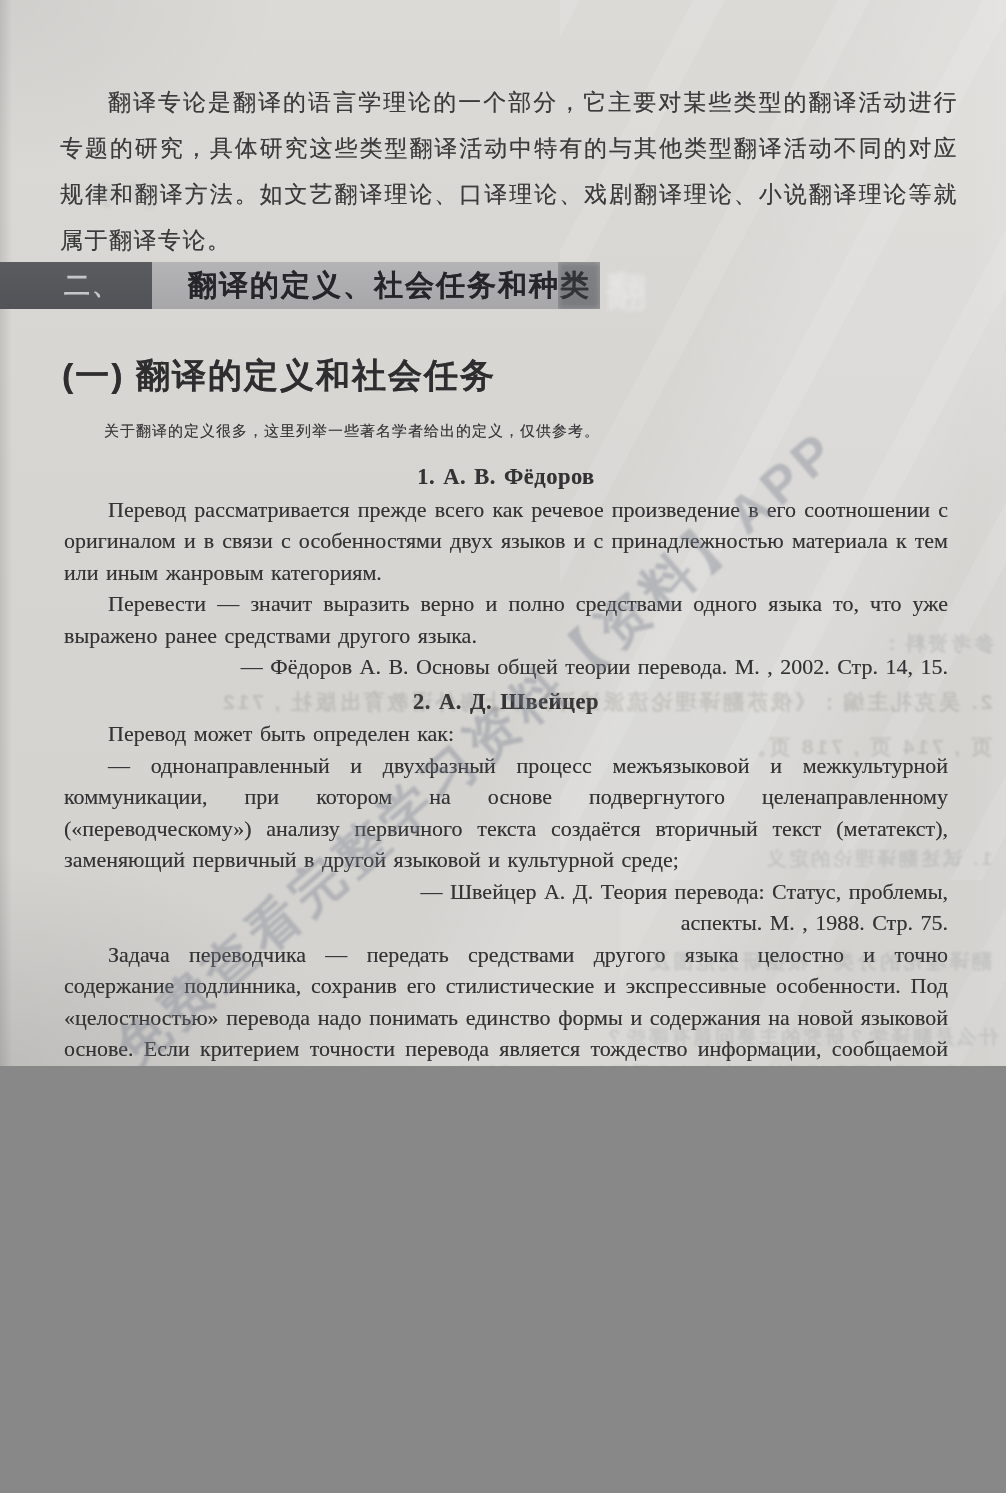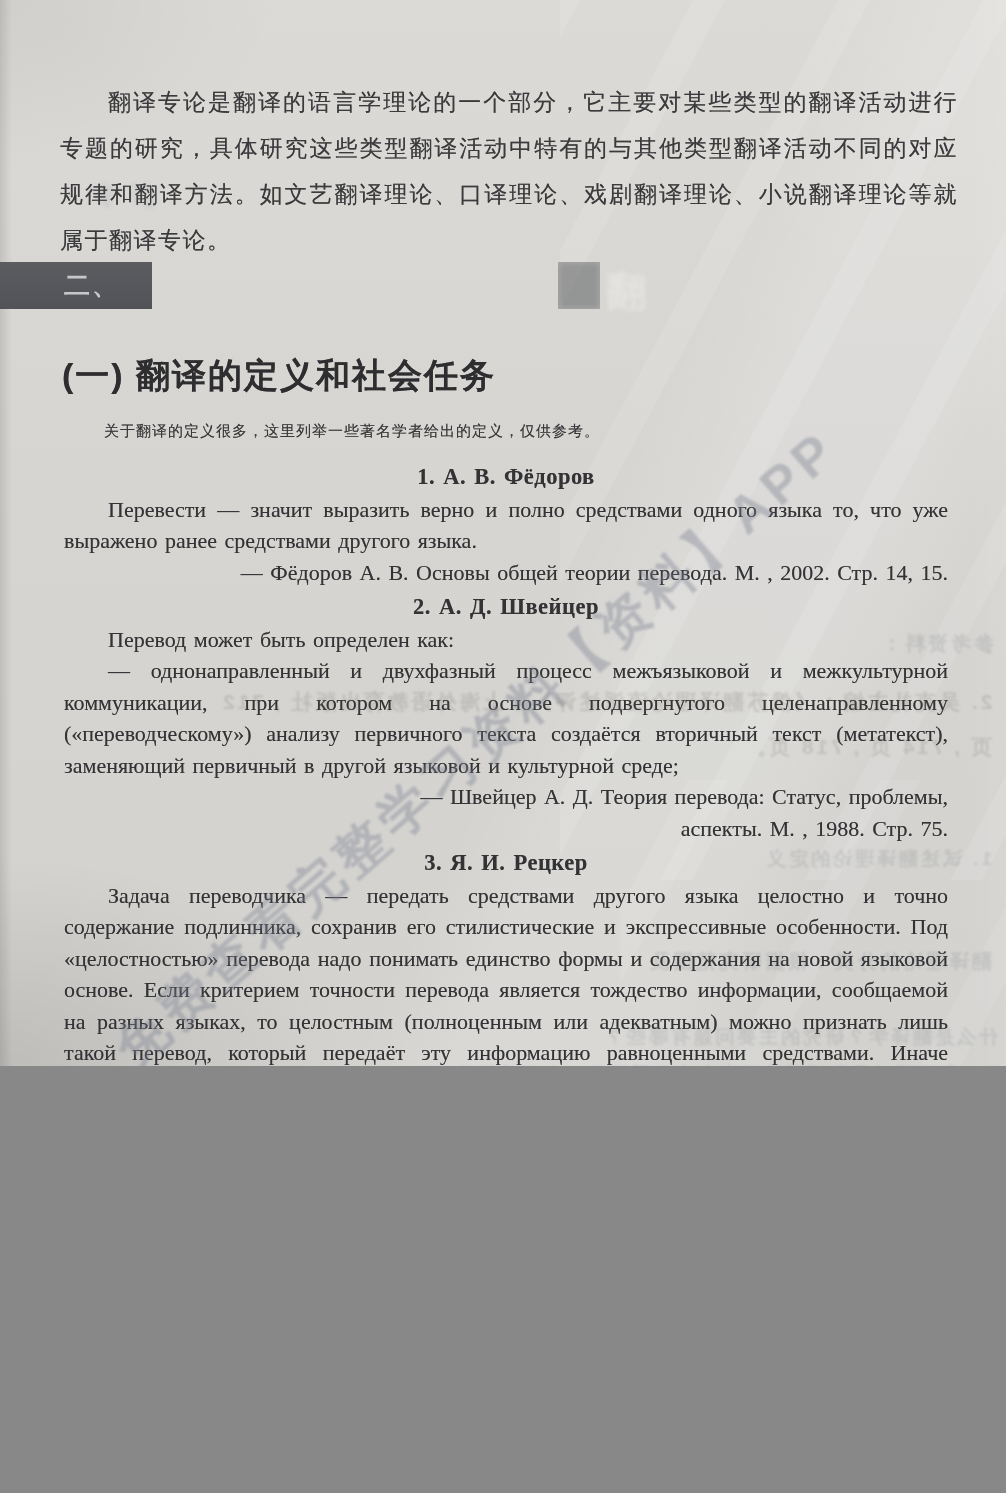--- a/index.html
+++ b/index.html
@@ -153,41 +153,42 @@
 <div class="page">
 
   <div class="streaks"></div>
   <div class="streaks2"></div>
   <div class="crease"></div>
 
   <div class="intro">翻译专论是翻译的语言学理论的一个部分，它主要对某些类型的翻译活动进行专题的研究，具体研究这些类型翻译活动中特有的与其他类型翻译活动不同的对应规律和翻译方法。如文艺翻译理论、口译理论、戏剧翻译理论、小说翻译理论等就属于翻译专论。</div>
 
   <div class="sec-header">
     <div class="sec-num">二、</div>
+    <div class="sec-bar">翻译的定义、社会任务和种类</div>
     <div class="sec-bar-blob"></div>
     <div class="sec-ghost">翻</div>
   </div>
 
   <div class="subsec">(一) 翻译的定义和社会任务</div>
 
   <div class="lead">关于翻译的定义很多，这里列举一些著名学者给出的定义，仅供参考。</div>
 
   <div class="main">
 
     <h3>1. А. В. Фёдоров</h3>
+    <p>Перевод рассматривается прежде всего как речевое произведение в его соотношении с оригиналом и в связи с особенностями двух языков и с принадлежностью материала к тем или иным жанровым категориям.</p>
     <p>Перевести — значит выразить верно и полно средствами одного языка то, что уже выражено ранее средствами другого языка.</p>
     <p class="cite">— Фёдоров А. В. Основы общей теории перевода. М. , 2002. Стр. 14, 15.</p>
 
     <h3>2. А. Д. Швейцер</h3>
     <p>Перевод может быть определен как:</p>
     <p>— однонаправленный и двухфазный процесс межъязыковой и межкультурной коммуникации, при котором на основе подвергнутого целенаправленному («переводческому») анализу первичного текста создаётся вторичный текст (метатекст), заменяющий первичный в другой языковой и культурной среде;</p>
     <p class="cite">— Швейцер А. Д. Теория перевода: Статус, проблемы,</p>
     <p class="cite">аспекты. М. , 1988. Стр. 75.</p>
 
-    <h3>3. Я. И. Рецкер</h3>
     <p>Задача переводчика — передать средствами другого языка целостно и точно содержание подлинника, сохранив его стилистические и экспрессивные особенности. Под «целостностью» перевода надо понимать единство формы и содержания на новой языковой основе. Если критерием точности перевода является тождество информации, сообщаемой на разных языках, то целостным (полноценным или адекватным) можно признать лишь такой перевод, который передаёт эту информацию равноценными средствами. Иначе говоря, в отличие от пересказа перевод должен передавать не только то, что выражено подлинником, но и так, как это выражено в нём. Это требование относится как ко всему</p>
 
   </div>
 
   <div class="pg-num">4</div>
   <div class="foot-vline"></div>
   <div class="foot-hline1"></div>
   <div class="foot-hline2"></div>
   <div class="part-label">上　篇</div>
 

